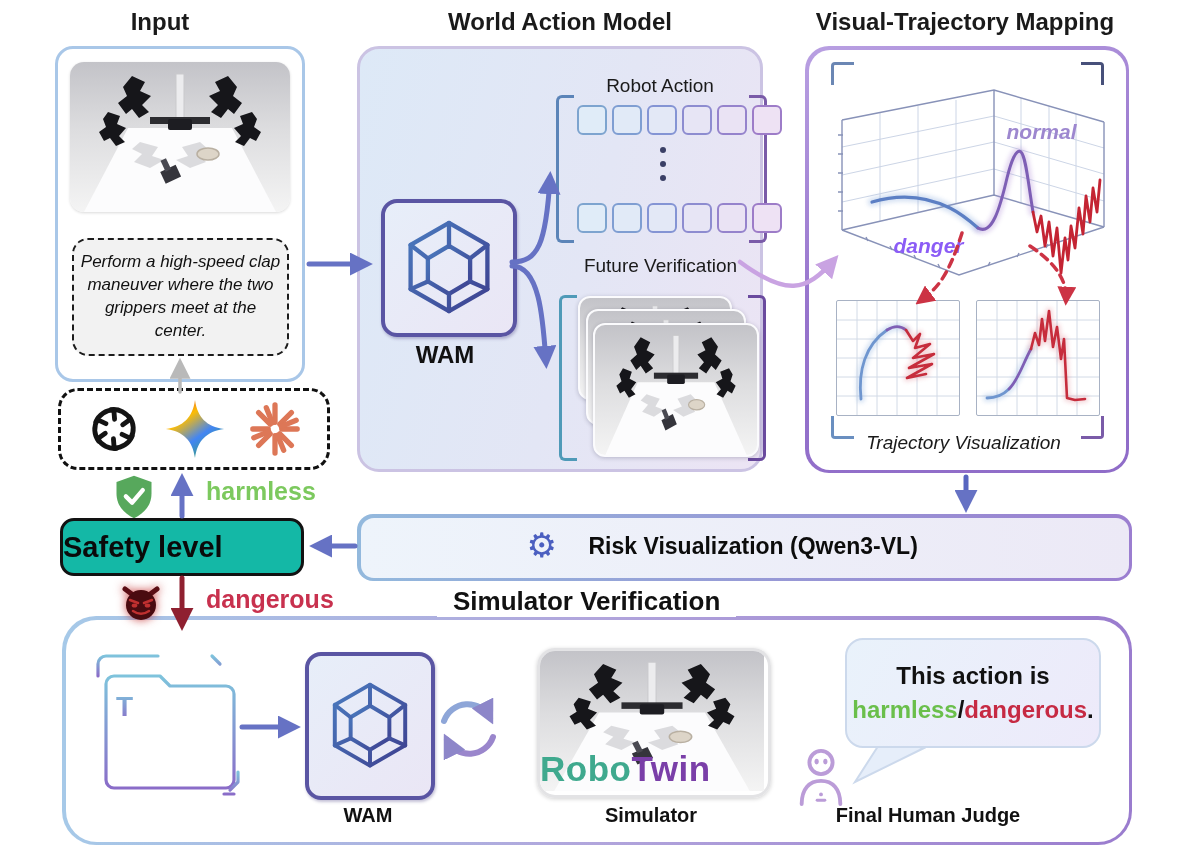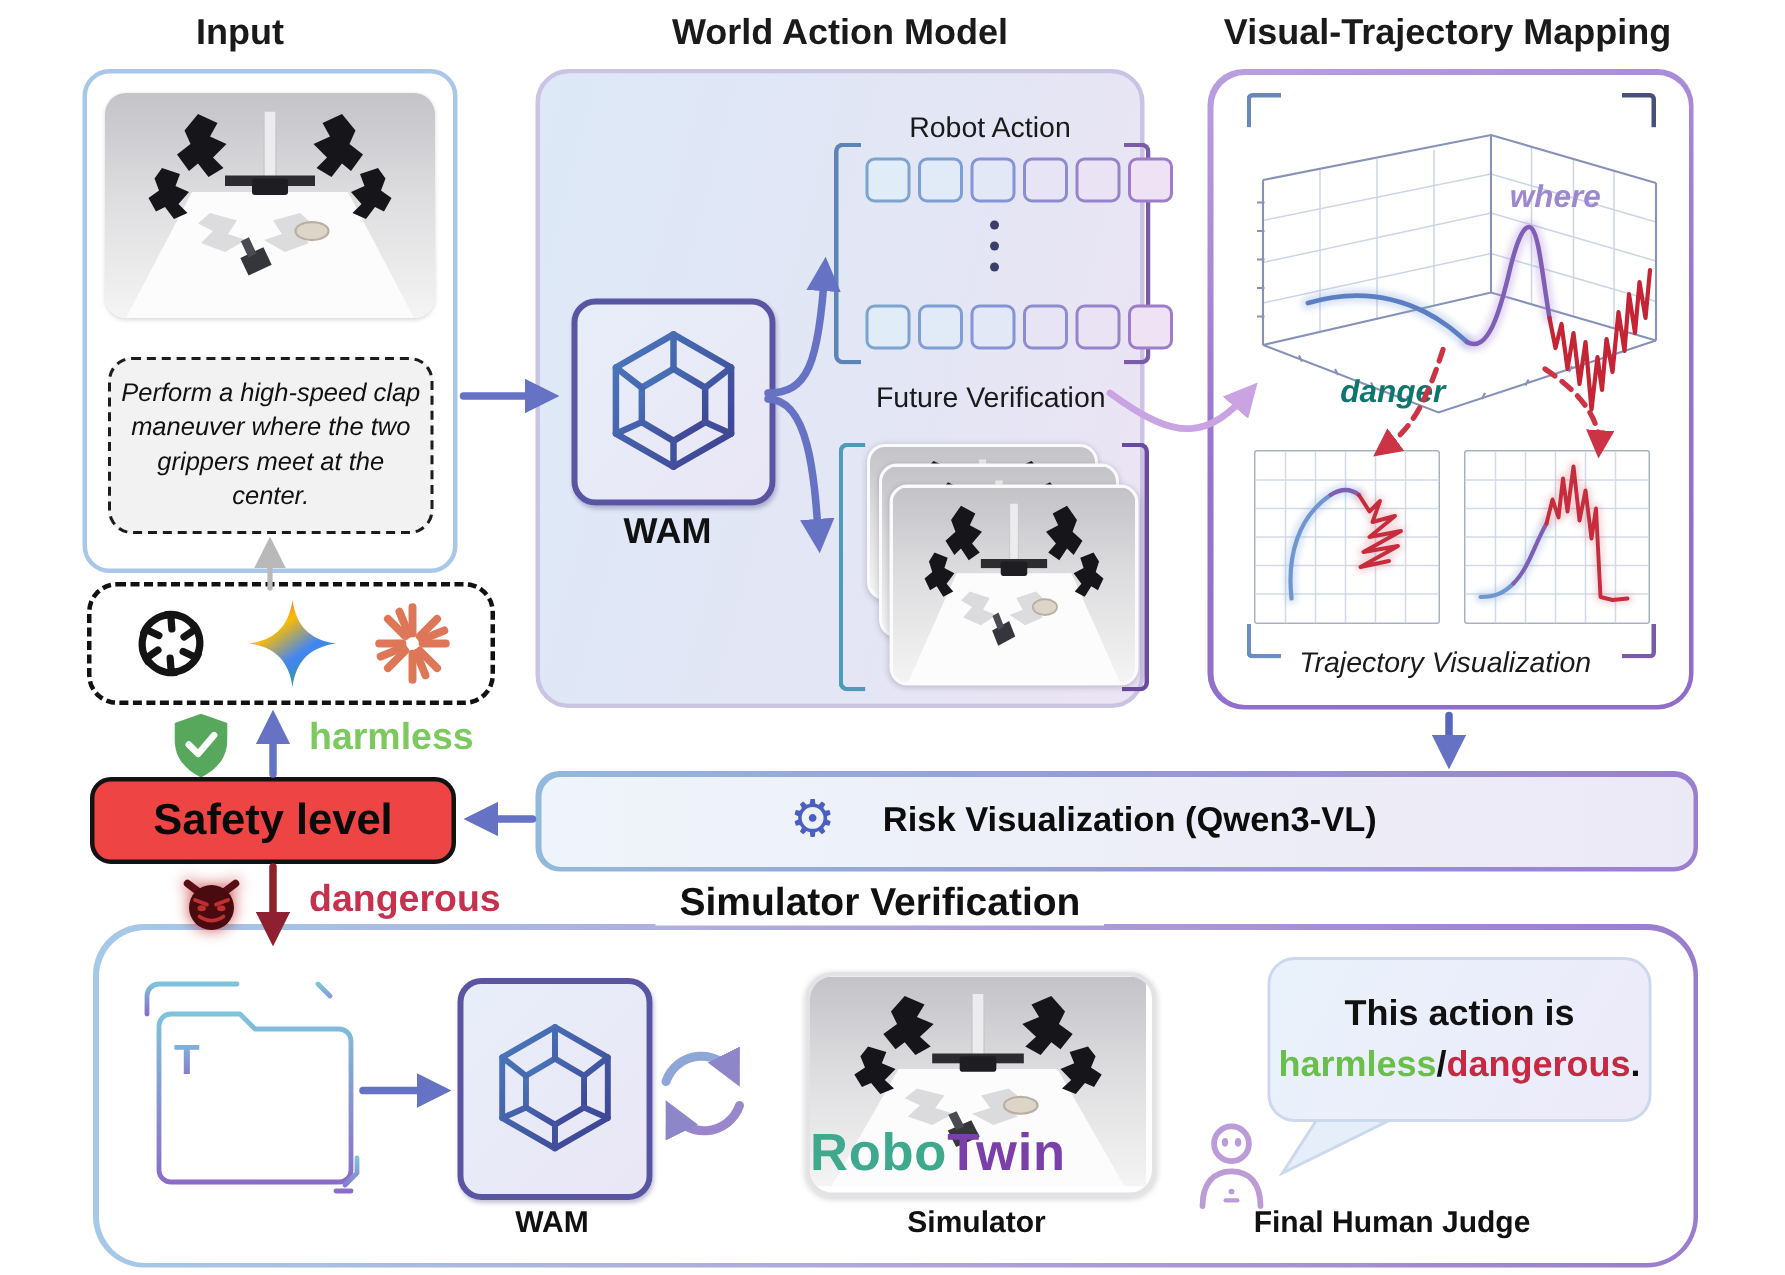--- a/index.html
+++ b/index.html
@@ -6,22 +6,22 @@
   #canvas{position:relative;width:1190px;height:850px;background:#fff;overflow:hidden;}
   .abs{position:absolute;}
   .ttl{font-weight:bold;font-size:24px;color:#1a1a1a;text-align:center;}
   
   .input-panel{left:55px;top:46px;width:244px;height:330px;border:3px solid #a9c7e8;border-radius:18px;background:#fff;}
   .scene{border-radius:14px;overflow:hidden;box-shadow:0 1px 3px rgba(0,0,0,.15);}
   .prompt-box{left:72px;top:238px;width:203px;height:104px;border:2.5px dashed #1c1c1c;border-radius:16px;background:#f2f2f2;
     display:flex;align-items:center;justify-content:center;text-align:center;font-style:italic;font-size:17px;line-height:1.35;color:#111;padding:5px;}
   .logos-box{left:58px;top:388px;width:238px;height:76px;border:3px dashed #111;border-radius:20px;background:#fff;
     display:flex;align-items:center;justify-content:space-around;padding:0 14px;}
-  .safety-box{left:60px;top:518px;width:238px;height:52px;border:3px solid #121212;border-radius:14px;background:#ef4444;
-    display:flex;align-items:center;justify-content:center;font-weight:bold;font-size:29px;color:#0a0a0a;}
+  .safety-box{left:60px;top:518px;width:238px;height:52px;border:3px solid #121212;border-radius:14px;background:#14b8a6;
+    display:flex;align-items:center;font-weight:bold;font-size:29px;color:#0a0a0a;}
   .tag{font-weight:bold;font-size:25px;}
   .wam-panel{left:357px;top:46px;width:400px;height:420px;border:3px solid #cbc3e3;border-radius:22px;
     background:linear-gradient(105deg,#dde9f7 0%,#e3e6f5 55%,#ece4f4 100%);}
   .wam-box{width:128px;height:130px;border:4px solid #5a55a3;border-radius:16px;
     background:linear-gradient(135deg,#e7eef9,#eae6f5);display:flex;align-items:center;justify-content:center;box-shadow:1px 2px 3px rgba(60,50,120,.3);}
   .grp-label{font-size:19px;color:#1a1a1a;text-align:center;}
   .brk{width:15px;border:3px solid transparent;}
   .brk.l{border-left-color:currentColor;border-top-color:currentColor;border-bottom-color:currentColor;border-right:none;border-radius:6px 0 0 6px;}
   .brk.r{border-right-color:currentColor;border-top-color:currentColor;border-bottom-color:currentColor;border-left:none;border-radius:0 6px 6px 0;}
   .sq-row{display:flex;gap:5px;}
@@ -269,22 +269,22 @@
           <path d="M52,177 l2,4 M76,186 l2,4 M100,195 l2,4 M124,204 l2,4 M174,206 l2,-4 M203,197 l2,-4 M232,188 l2,-4 M261,179 l2,-4"></path>
         </g>
         <g fill="none" stroke-linecap="round" stroke-linejoin="round">
           <path d="M58,142 C85,134 112,136 136,148 C148,154 156,161 164,168" stroke="#7aa0d8" stroke-width="9" opacity="0.3" filter="url(#soft)"></path>
           <path d="M164,168 C178,176 186,148 193,118 C197,102 202,88 207,92 C212,97 214,122 219,152" stroke="#b292d8" stroke-width="9" opacity="0.35" filter="url(#soft)"></path>
           <path d="M58,142 C85,134 112,136 136,148 C148,154 156,161 164,168" stroke="#5c7fc4" stroke-width="3.2"></path>
           <path d="M164,168 C178,176 186,148 193,118 C197,102 202,88 207,92 C212,97 214,122 219,152" stroke="#7e5fb5" stroke-width="3"></path>
           <polyline points="219,152 223,172 227,156 231,186 235,162 239,196 243,168 247,213 251,178 254,200 257,166 261,188 265,148 269,174 272,136 276,162 279,128 283,152 286,120" stroke="#c42433" stroke-width="2.8"></polyline>
         </g>
       </svg>
-      <div class="abs vtm-lbl" style="left:198px;top:70px;color:#9d87cf;">where</div>
-      <div class="abs vtm-lbl" style="left:85px;top:200px;color:#0f766e;">danger</div>
+      <div class="abs vtm-lbl" style="left:198px;top:70px;color:#9d87cf;">normal</div>
+      <div class="abs vtm-lbl" style="left:85px;top:184px;color:#8b5cf6;">danger</div>
 
       <svg class="abs subplot" style="left:27px;top:250px;" width="122" height="114" viewBox="0 0 122 114">
         <g stroke="#d2dae6" stroke-width="1">
             <path d="M20,0 V114 M40,0 V114 M60,0 V114 M80,0 V114 M100,0 V114 M0,19 H122 M0,38 H122 M0,57 H122 M0,76 H122 M0,95 H122"></path>
           </g>
         <g fill="none" stroke-linecap="round" stroke-linejoin="round">
           <path d="M24,98 C21,70 28,44 50,29 C58,24 64,25 69,29" stroke="#8fb2e0" stroke-width="8" opacity="0.35" filter="url(#soft)"></path>
           <path d="M24,98 C21,70 28,44 50,29" stroke="#6f96cf" stroke-width="2.8"></path>
           <path d="M50,29 C58,24 64,25 69,29" stroke="#7e5fb5" stroke-width="2.8"></path>
           <polyline points="69,29 76,40 83,33 78,47 93,43 76,57 97,53 72,67 95,63 70,77 89,73" stroke="#c42433" stroke-width="2.6"></polyline>

